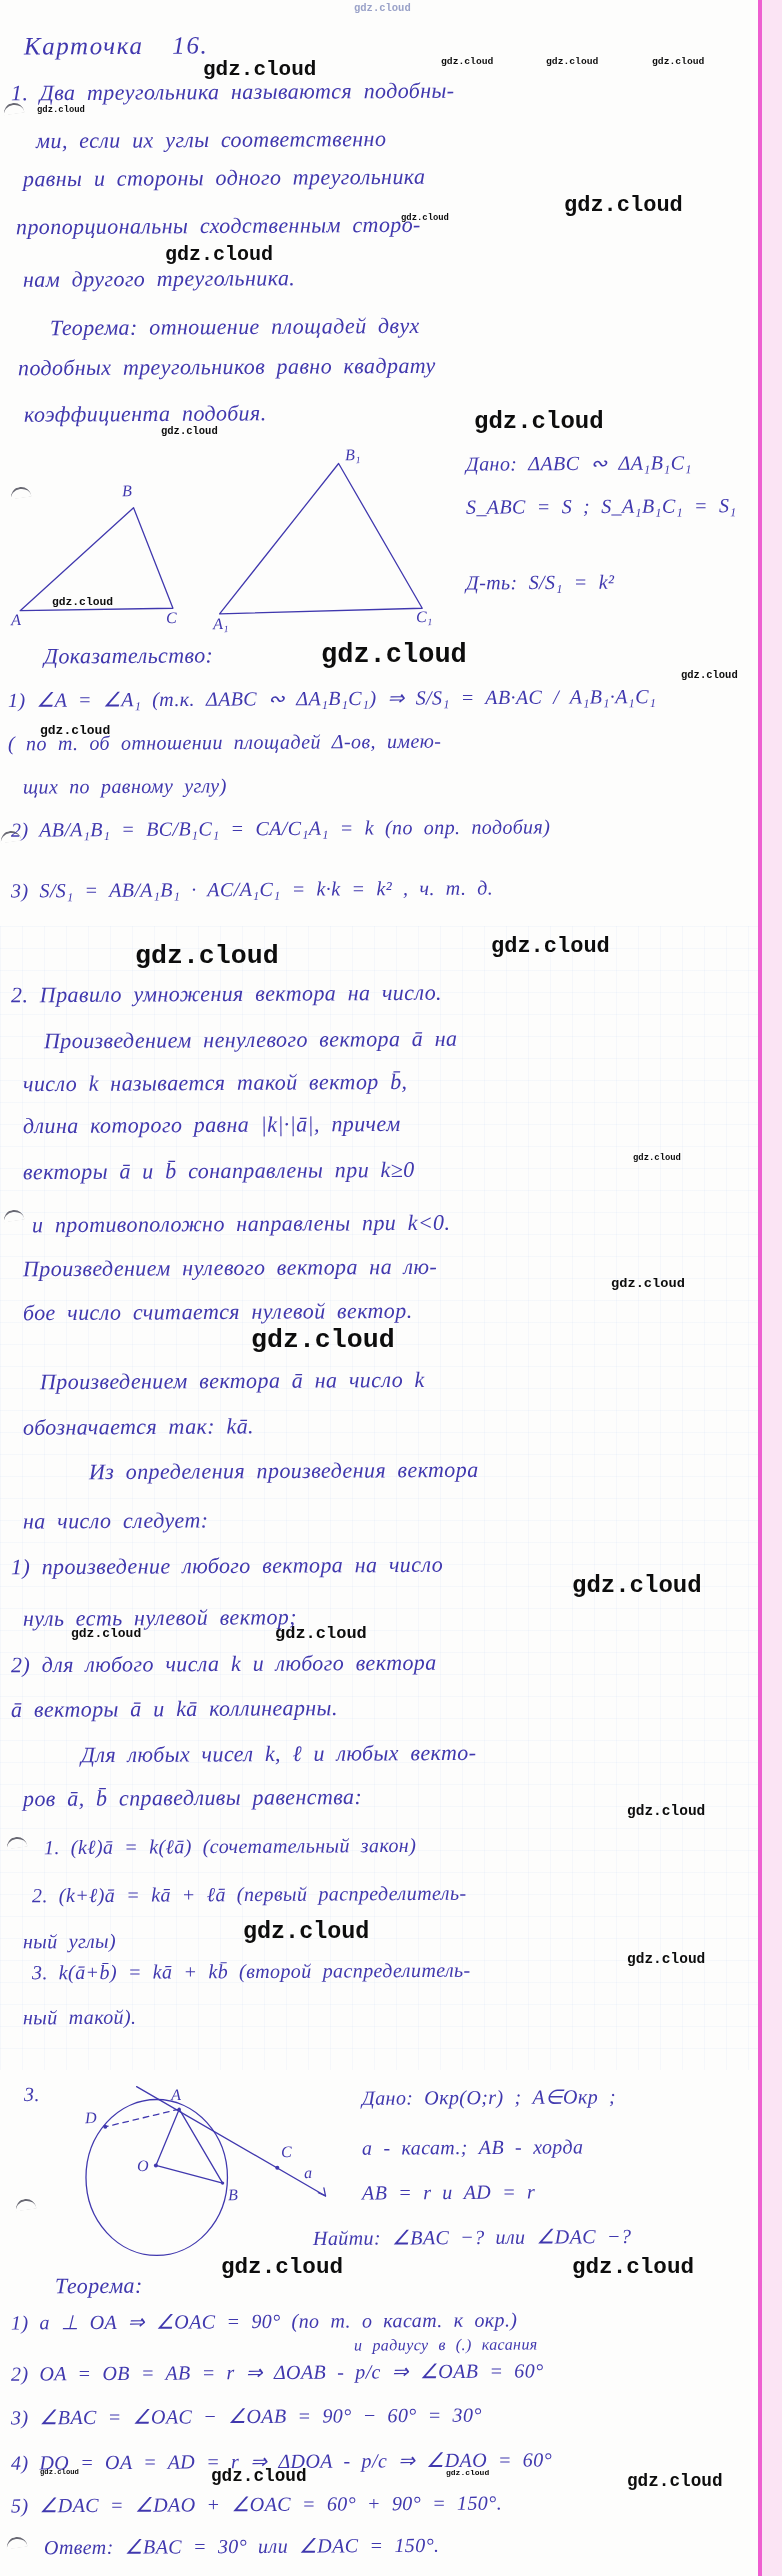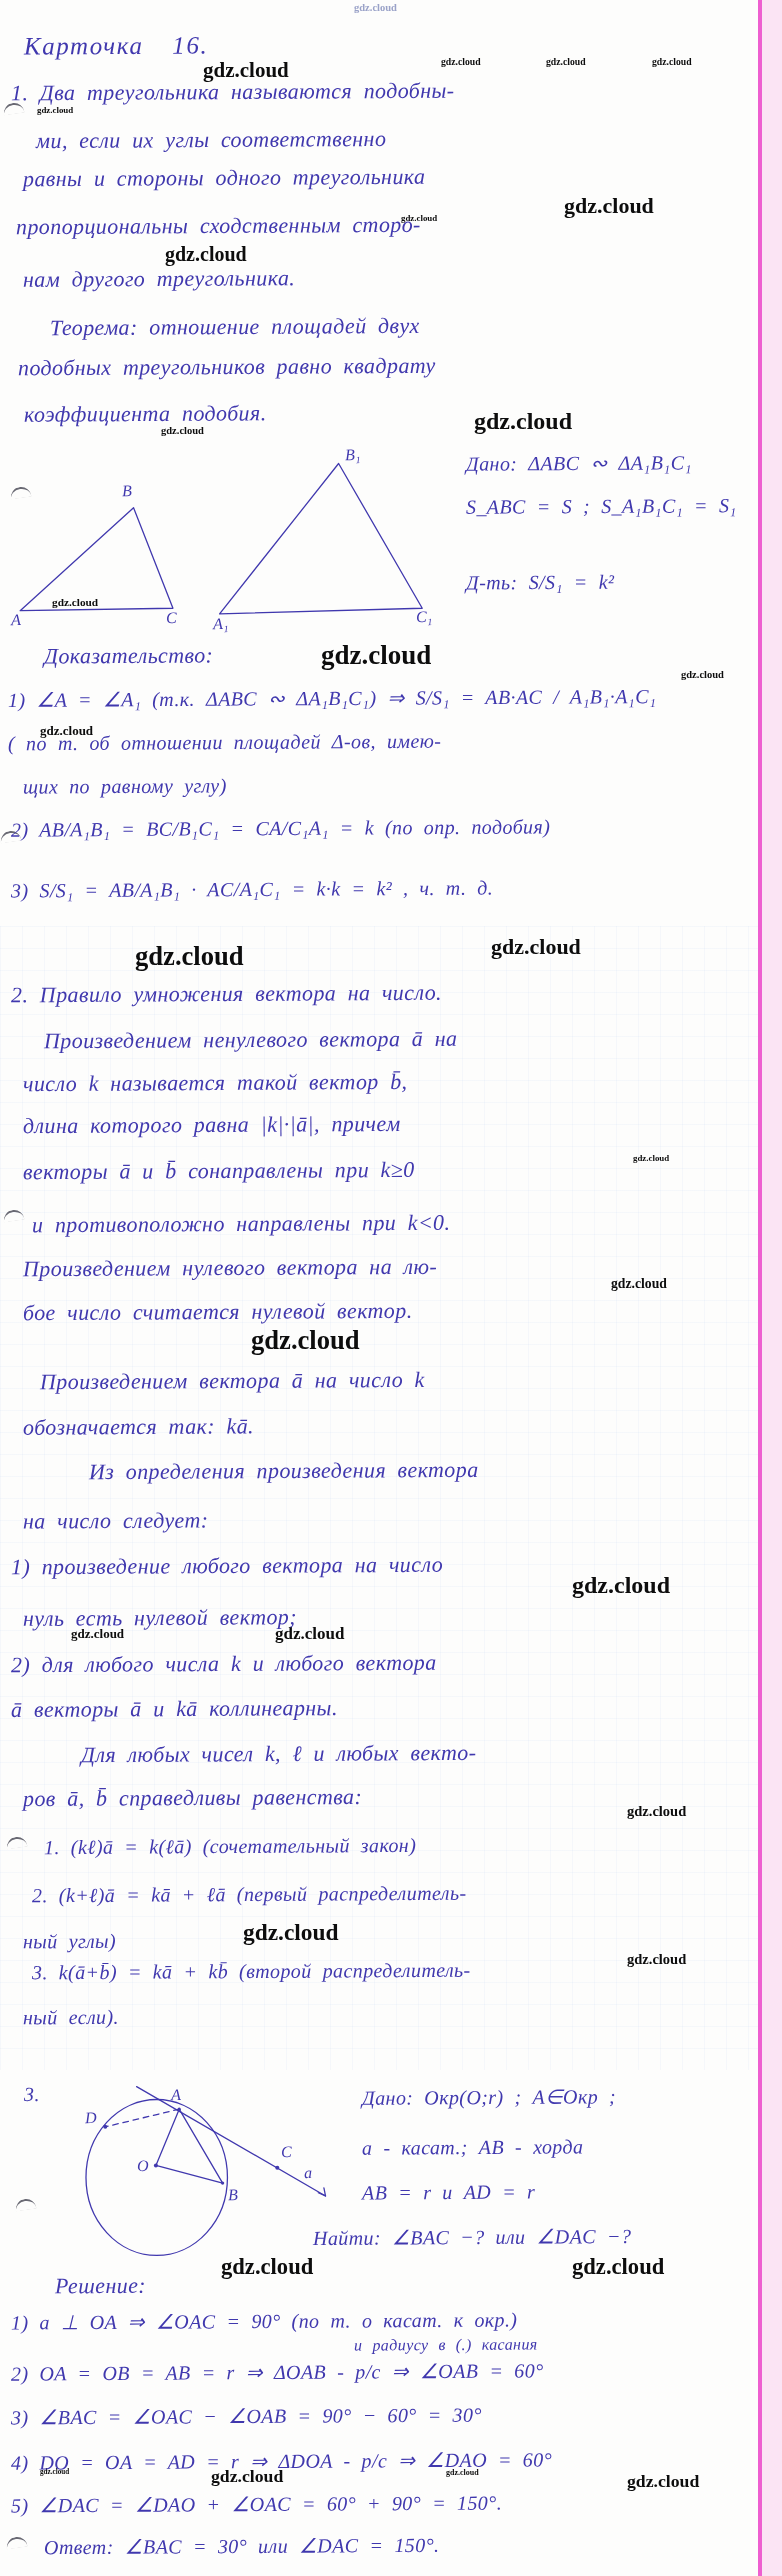--- a/index.html
+++ b/index.html
@@ -22,21 +22,21 @@
   .line{position:absolute;white-space:nowrap;color:var(--ink);
         font-style:italic;font-size:22px;letter-spacing:0.4px;word-spacing:5.6px;
         transform:rotate(-0.35deg);}
   .title{font-size:25px;letter-spacing:1.6px;word-spacing:21px;}
   .f{font-size:20px;}          
   .small{font-size:16px;}      
   .given{font-size:20px;}
   .figlabel{position:absolute;white-space:nowrap;color:var(--ink);
         font-style:italic;font-size:16px;transform:rotate(-2deg);}
   .wm{position:absolute;white-space:nowrap;color:var(--wm);
-      font-family:Liberation Serif, serif;font-weight:bold;font-style:normal;}
+      font-family:Liberation Mono, monospace;font-weight:bold;font-style:normal;}
   .wm-outline{color:#9aa2c8;}
   .arc{position:absolute;width:21px;height:8.9px;border-top:2.4px solid #50505c;
        border-radius:50% 50% 0 0/100% 100% 0 0;opacity:.85;transform:rotate(-8deg);}
   svg{position:absolute;overflow:visible;}
   .stroke{fill:none;stroke:var(--ink);stroke-width:1.6px;stroke-linejoin:round;stroke-linecap:round;}
   .dashed{stroke-dasharray:7 6;}
   .dot{fill:var(--ink);stroke:none;}
 </style>
 </head>
 <body>
@@ -142,21 +142,21 @@
   <div class="line" style="left:11.3px;top:1651px">2) для  любого  числа  k  и  любого  вектора</div>
   <div class="line" style="left:11.3px;top:1696px">ā   векторы  ā  и  kā  коллинеарны.</div>
 
   <div class="line" style="left:81px;top:1741px">Для  любых  чисел  k,  ℓ  и  любых  векто-</div>
   <div class="line" style="left:22.6px;top:1785px">ров  ā,  b̄  справедливы  равенства:</div>
 
   <div class="line f" style="left:44px;top:1835px">1.   (kℓ)ā = k(ℓā)  (сочетательный закон)</div>
   <div class="line f" style="left:32px;top:1883px">2.   (k+ℓ)ā = kā + ℓā  (первый распределитель-</div>
   <div class="line f" style="left:22.6px;top:1930px">ный углы)</div>
   <div class="line f" style="left:32px;top:1960px">3.   k(ā+b̄) = kā + kb̄  (второй распределитель-</div>
-  <div class="line f" style="left:22.6px;top:2006px">ный если).</div>
+  <div class="line f" style="left:22.6px;top:2006px">ный такой).</div>
 
   <div class="line f" style="left:24px;top:2083px">3.</div>
 
   <svg style="left:44px;top:2077px" width="346" height="213" viewBox="0 0 430 265">
     <ellipse class="stroke" cx="140" cy="125" rx="88" ry="97"></ellipse>
     <line class="stroke" x1="115" y1="12" x2="350" y2="148"></line>
     <path class="stroke" d="M350,148 l-9,-4 M350,148 l-2,-10"></path>
     <line class="stroke" x1="139" y1="110" x2="168" y2="40"></line>
     <line class="stroke" x1="139" y1="110" x2="222" y2="132"></line>
     <line class="stroke" x1="168" y1="40" x2="222" y2="132"></line>
@@ -172,21 +172,21 @@
   <span class="figlabel" style="left:137px;top:2157px">O</span>
   <span class="figlabel" style="left:228px;top:2186px">B</span>
   <span class="figlabel" style="left:281px;top:2143px">C</span>
   <span class="figlabel" style="left:304px;top:2164px">a</span>
 
   <div class="line given" style="left:362px;top:2085px">Дано:  Окр(O;r) ;  A∈Окр ;</div>
   <div class="line given" style="left:362px;top:2136px">a - касат.;  AB - хорда</div>
   <div class="line given" style="left:362px;top:2181px">AB = r   и   AD = r</div>
   <div class="line given" style="left:313px;top:2225px">Найти:   ∠BAC −?  или  ∠DAC −?</div>
 
-  <div class="line" style="left:55px;top:2273px">Решение:</div>
+  <div class="line" style="left:55px;top:2273px">Теорема:</div>
   <div class="line f" style="left:11.3px;top:2309px">1)  a ⊥ OA ⇒ ∠OAC = 90° (по т. о касат. к окр.)</div>
   <div class="line small" style="left:354px;top:2336px">и радиусу в (.) касания</div>
   <div class="line f" style="left:11.3px;top:2360px">2)  OA = OB = AB = r  ⇒  ΔOAB - р/с  ⇒  ∠OAB = 60°</div>
   <div class="line f" style="left:11.3px;top:2404px">3)  ∠BAC = ∠OAC − ∠OAB = 90° − 60° = 30°</div>
   <div class="line f" style="left:11.3px;top:2449px">4)  DO = OA = AD = r  ⇒  ΔDOA - р/с  ⇒  ∠DAO = 60°</div>
   <div class="line f" style="left:11.3px;top:2492px">5)  ∠DAC = ∠DAO + ∠OAC = 60° + 90° = 150°.</div>
   <div class="line f" style="left:44px;top:2534px">Ответ:   ∠BAC = 30°  или  ∠DAC = 150°.</div>
 
 </div>
 

